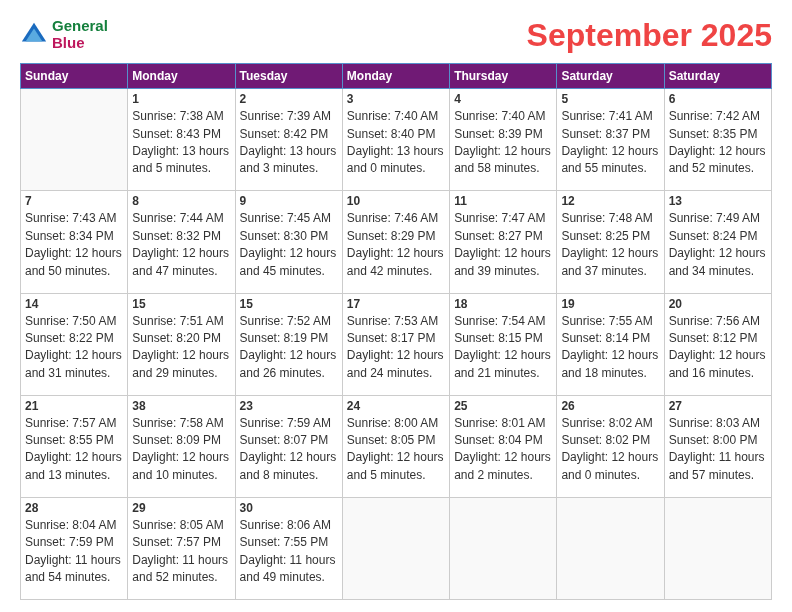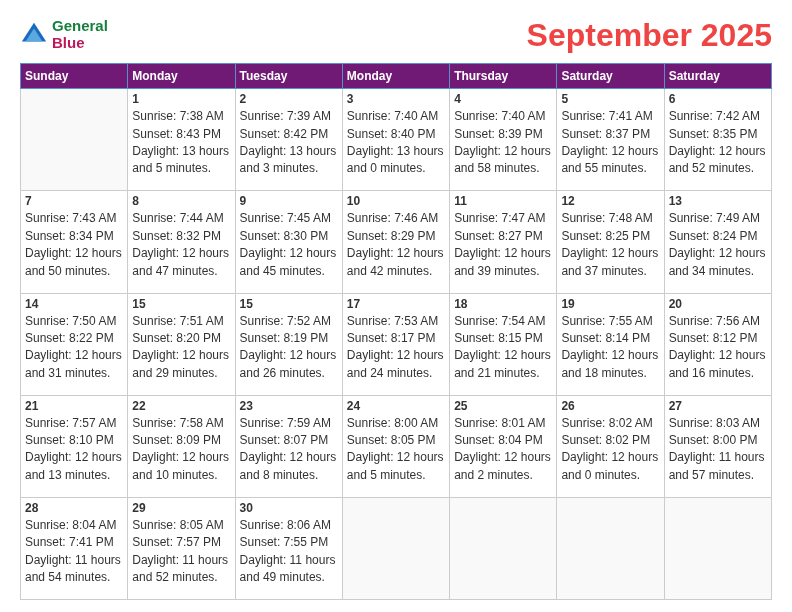--- a/index.html
+++ b/index.html
@@ -279,26 +279,26 @@
             <div class="day-info" style="white-space: pre-line;">Sunrise: 7:56 AM
 Sunset: 8:12 PM
 Daylight: 12 hours
 and 16 minutes.</div>
           </td>
         </tr>
         <tr>
           <td>
             <div class="day-number">21</div>
             <div class="day-info" style="white-space: pre-line;">Sunrise: 7:57 AM
-Sunset: 8:10 PM
+Sunset: 8:55 PM
 Daylight: 12 hours
 and 13 minutes.</div>
           </td>
           <td>
-            <div class="day-number">22</div>
+            <div class="day-number">38</div>
             <div class="day-info" style="white-space: pre-line;">Sunrise: 7:58 AM
 Sunset: 8:09 PM
 Daylight: 12 hours
 and 10 minutes.</div>
           </td>
           <td>
             <div class="day-number">23</div>
             <div class="day-info" style="white-space: pre-line;">Sunrise: 7:59 AM
 Sunset: 8:07 PM
 Daylight: 12 hours
@@ -330,21 +330,21 @@
             <div class="day-info" style="white-space: pre-line;">Sunrise: 8:03 AM
 Sunset: 8:00 PM
 Daylight: 11 hours
 and 57 minutes.</div>
           </td>
         </tr>
         <tr class="row-last">
           <td>
             <div class="day-number">28</div>
             <div class="day-info" style="white-space: pre-line;">Sunrise: 8:04 AM
-Sunset: 7:41 PM
+Sunset: 7:59 PM
 Daylight: 11 hours
 and 54 minutes.</div>
           </td>
           <td>
             <div class="day-number">29</div>
             <div class="day-info" style="white-space: pre-line;">Sunrise: 8:05 AM
 Sunset: 7:57 PM
 Daylight: 11 hours
 and 52 minutes.</div>
           </td>

